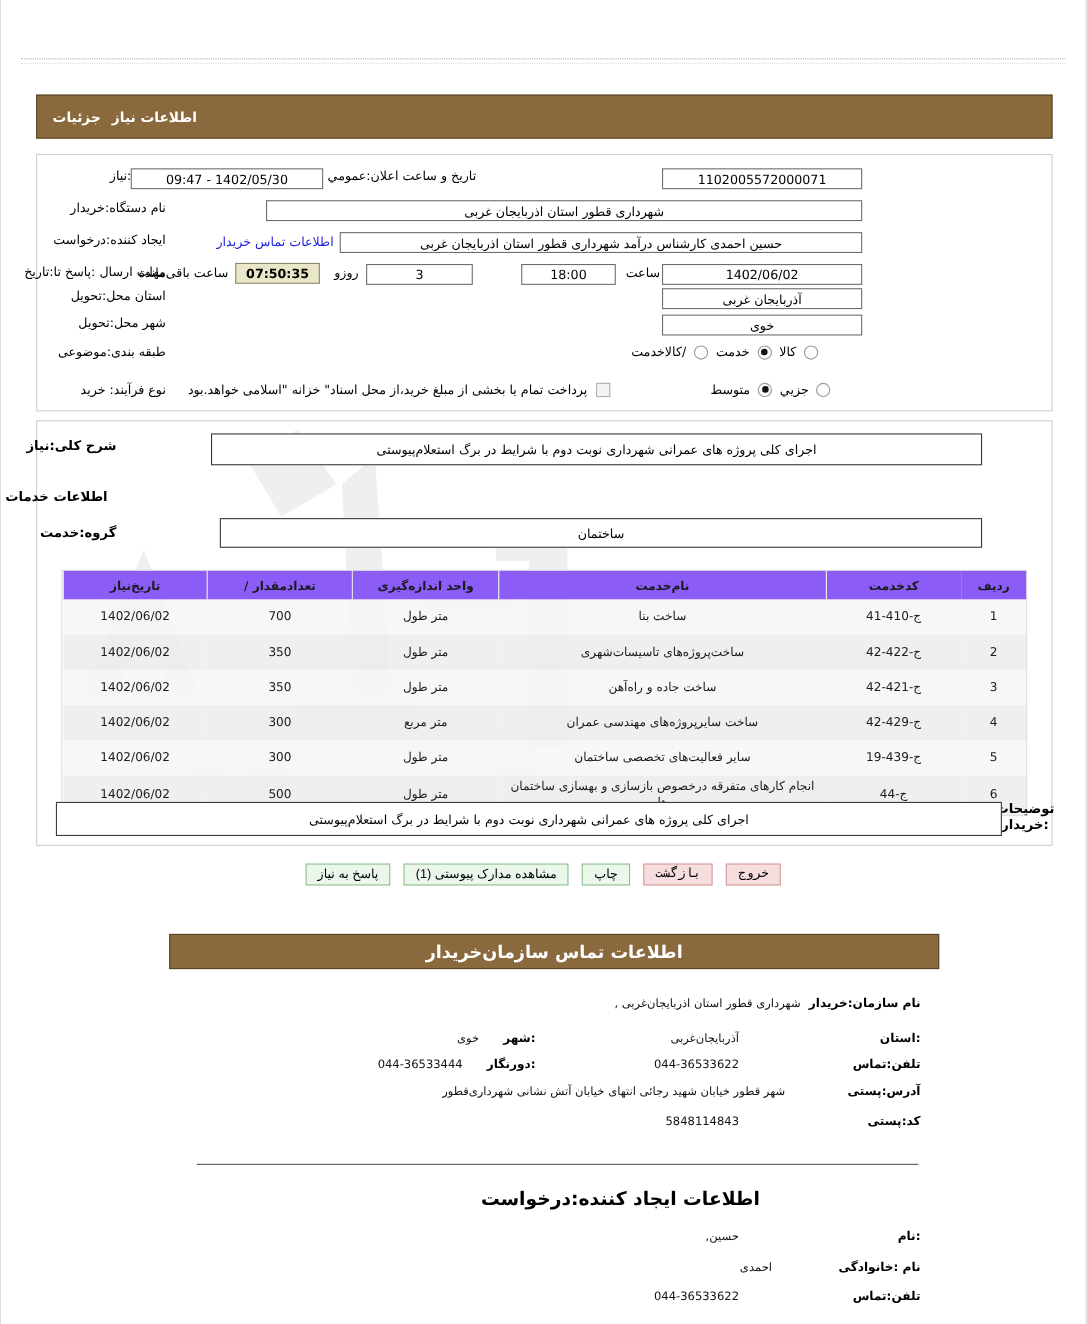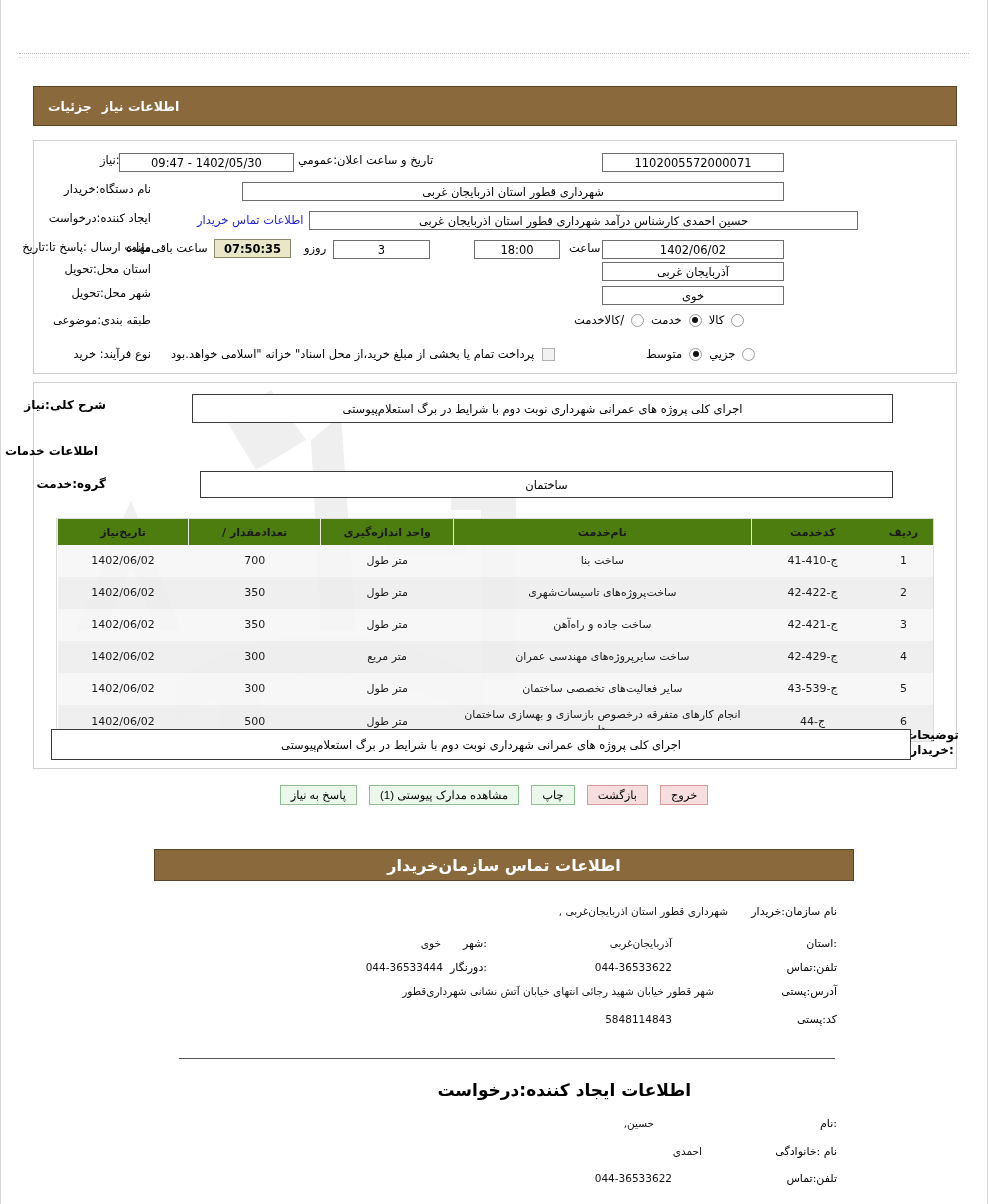--- a/index.html
+++ b/index.html
@@ -201,21 +201,21 @@
     border: 1px solid #dcdcdc;
     background: rgba(255,255,255,.55);
     box-sizing: border-box;
   }
   table.svc {
     width: 100%;
     border-collapse: collapse;
     font-size: 11px;
   }
   table.svc th {
-    background: #4d7c0f;
+    background: #8b5cf6;
     color: #1a1a1a;
     font-weight: bold;
     font-size: 11px;
     height: 26px;
     border-left: 1px solid #e9e9e9;
     padding: 0 6px;
     white-space: nowrap;
   }
   table.svc th:first-child { border-left: none; }
   table.svc td {
@@ -250,33 +250,34 @@
     padding: 0 10px;
     box-sizing: border-box;
     cursor: pointer;
     color: #000;
     text-align: center;
     white-space: nowrap;
   }
   .btn.danger {
     border: 1px solid #d79a9a;
     background: #f7dede;
+    font-family: Liberation Mono, monospace;
   }
 
   
   .ci-row {
     position: absolute;
     display: flex;
     flex-direction: row;
     align-items: baseline;
     font-size: 11px;
     white-space: nowrap;
   }
   .ci-key {
-    font-weight: normal;
+    font-weight: bold;
     font-size: 11px;
     text-align: right;
   }
   .ci-val {
     font-size: 10.5px;
     color: #111;
   }
   .hr-thin {
     position: absolute;
     border-top: 1px solid #555;
@@ -327,21 +328,21 @@
     <div class="fbox" style="position:absolute; left:118px; top:153px; width:175px;">1402/05/30 - 09:47</div>
 
     <div class="frow" style="right:836px; top:182px;">
       <span class="flabel">نام دستگاه:خریدار</span>
     </div>
     <div class="fbox" style="position:absolute; left:241px; top:182px; width:542px;">شهرداری قطور استان اذربایجان غربی</div>
 
     <div class="frow" style="right:836px; top:211px;">
       <span class="flabel">ایجاد کننده:درخواست</span>
     </div>
-    <div class="fbox" style="position:absolute; left:308px; top:211px; width:549px;">حسین احمدی کارشناس درآمد شهرداری قطور استان اذربایجان غربی</div>
+    <div class="fbox" style="position:absolute; left:308px; top:211px; width:475px;">حسین احمدی کارشناس درآمد شهرداری قطور استان اذربایجان غربی</div>
     <a class="link-blue" style="position:absolute; left:196px; top:213px;" href="#">اطلاعات تماس خریدار</a>
 
     <div class="frow" style="right:836px; top:240px;">
       <span class="flabel">مهلت ارسال :پاسخ تا:تاریخ</span>
     </div>
     <div class="fbox" style="position:absolute; left:601px; top:240px; width:182px;">1402/06/02</div>
     <span class="inline-lbl" style="position:absolute; left:563px; top:241px;">ساعت</span>
     <div class="fbox" style="position:absolute; left:473px; top:240px; width:86px;">18:00</div>
     <div class="fbox" style="position:absolute; left:332px; top:240px; width:97px;">3</div>
     <span class="inline-lbl" style="position:absolute; left:298px; top:241px;">روزو</span>
@@ -434,21 +435,21 @@
           <tr class="even">
             <td>4</td>
             <td>ج-429-42</td>
             <td class="name">ساخت سایرپروژه‌های مهندسی عمران</td>
             <td>متر مربع</td>
             <td>300</td>
             <td>1402/06/02</td>
           </tr>
           <tr class="odd">
             <td>5</td>
-            <td>ج-539-43</td>
+            <td>ج-439-19</td>
             <td class="name">سایر فعالیت‌های تخصصی ساختمان</td>
             <td>متر طول</td>
             <td>300</td>
             <td>1402/06/02</td>
           </tr>
           <tr class="even">
             <td>6</td>
             <td>ج-44</td>
             <td class="name">انجام کارهای متفرقه درخصوص بازسازی و بهسازی ساختمان ها</td>
             <td>متر طول</td>
@@ -487,40 +488,40 @@
       <span class="ci-key">:شهر</span>
       <span class="ci-val" style="margin-right:22px;">خوی</span>
     </div>
 
     <div class="ci-row" style="right:150px; top:961px;">
       <span class="ci-key" style="width:95px;">تلفن:تماس</span>
       <span class="ci-val" style="margin-right:70px;">044-36533622</span>
     </div>
     <div class="ci-row" style="right:500px; top:961px;">
       <span class="ci-key">:دورنگار</span>
-      <span class="ci-val" style="margin-right:7px;">044-36533444</span>
+      <span class="ci-val" style="margin-right:22px;">044-36533444</span>
     </div>
 
     <div class="ci-row" style="right:150px; top:985px;">
       <span class="ci-key" style="width:95px;">آدرس:پستی</span>
       <span class="ci-val" style="margin-right:28px;">شهر قطور خیابان شهید رجائی انتهای خیابان آتش نشانی شهرداری‌قطور</span>
     </div>
 
     <div class="ci-row" style="right:150px; top:1013px;">
       <span class="ci-key" style="width:95px;">کد:پستی</span>
       <span class="ci-val" style="margin-right:70px;">5848114843</span>
     </div>
 
     <div class="hr-thin" style="left:178px; top:1058px; width:656px;"></div>
 
     <div class="sec-title" style="right:296px; top:1080px;">اطلاعات ایجاد کننده:درخواست</div>
 
     <div class="ci-row" style="right:150px; top:1117px;">
       <span class="ci-key" style="width:95px;">:نام</span>
-      <span class="ci-val" style="margin-right:88px;">حسین,</span>
+      <span class="ci-val" style="margin-right:70px;">حسین,</span>
     </div>
     <div class="ci-row" style="right:150px; top:1145px;">
       <span class="ci-key" style="width:95px;">نام :خانوادگی</span>
       <span class="ci-val" style="margin-right:40px;">احمدی</span>
     </div>
     <div class="ci-row" style="right:150px; top:1172px;">
       <span class="ci-key" style="width:95px;">تلفن:تماس</span>
       <span class="ci-val" style="margin-right:70px;">044-36533622</span>
     </div>
 

